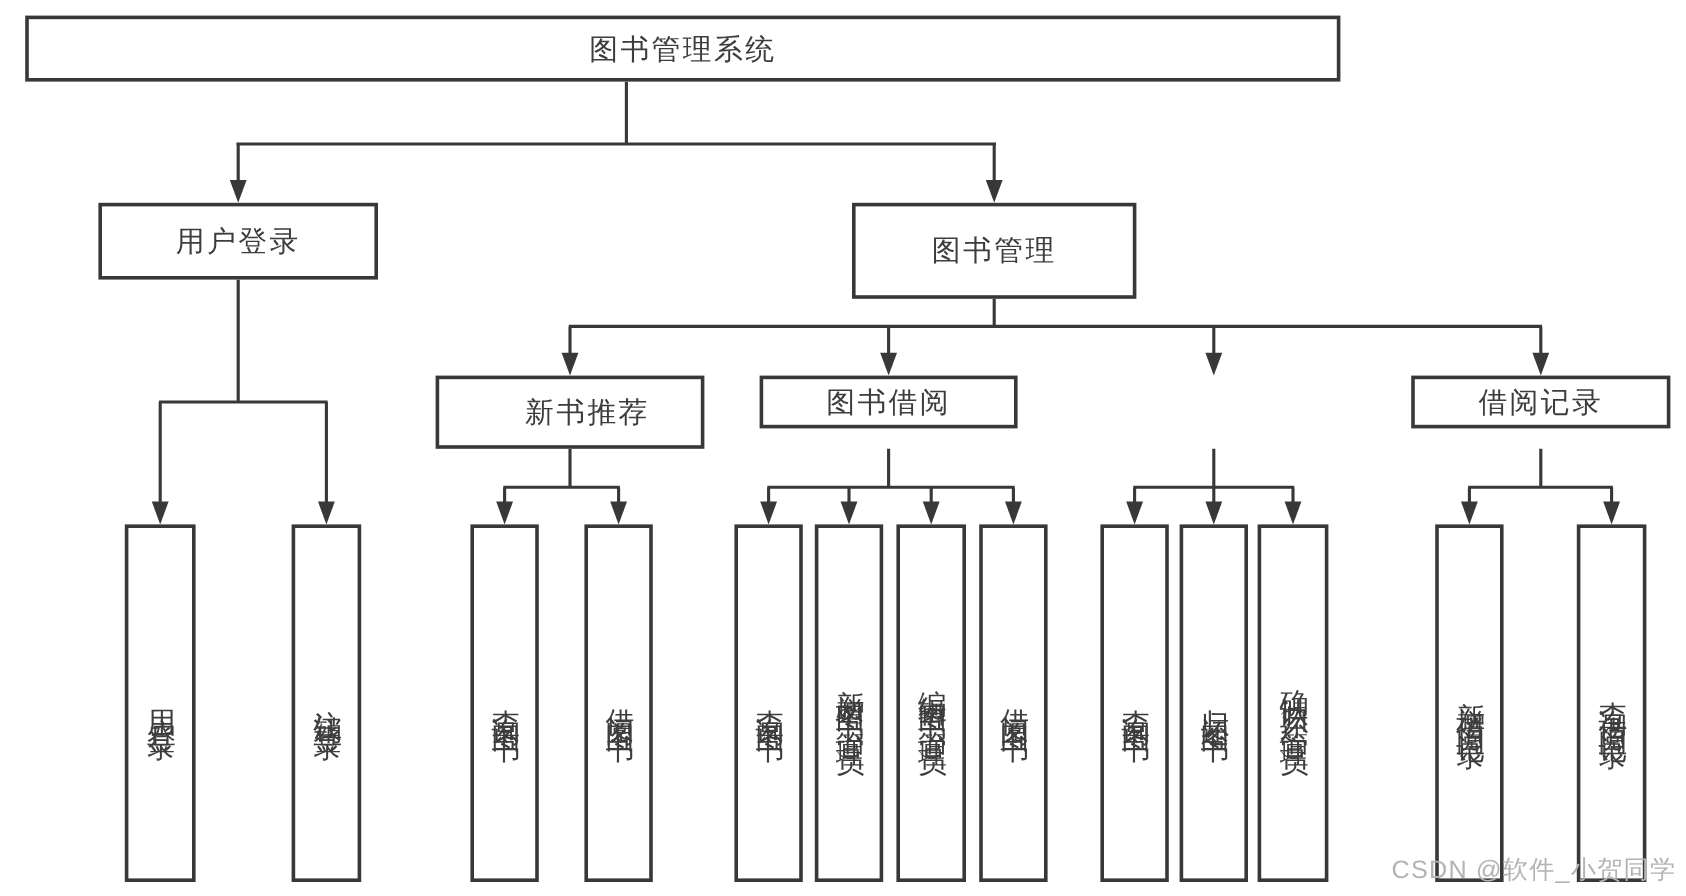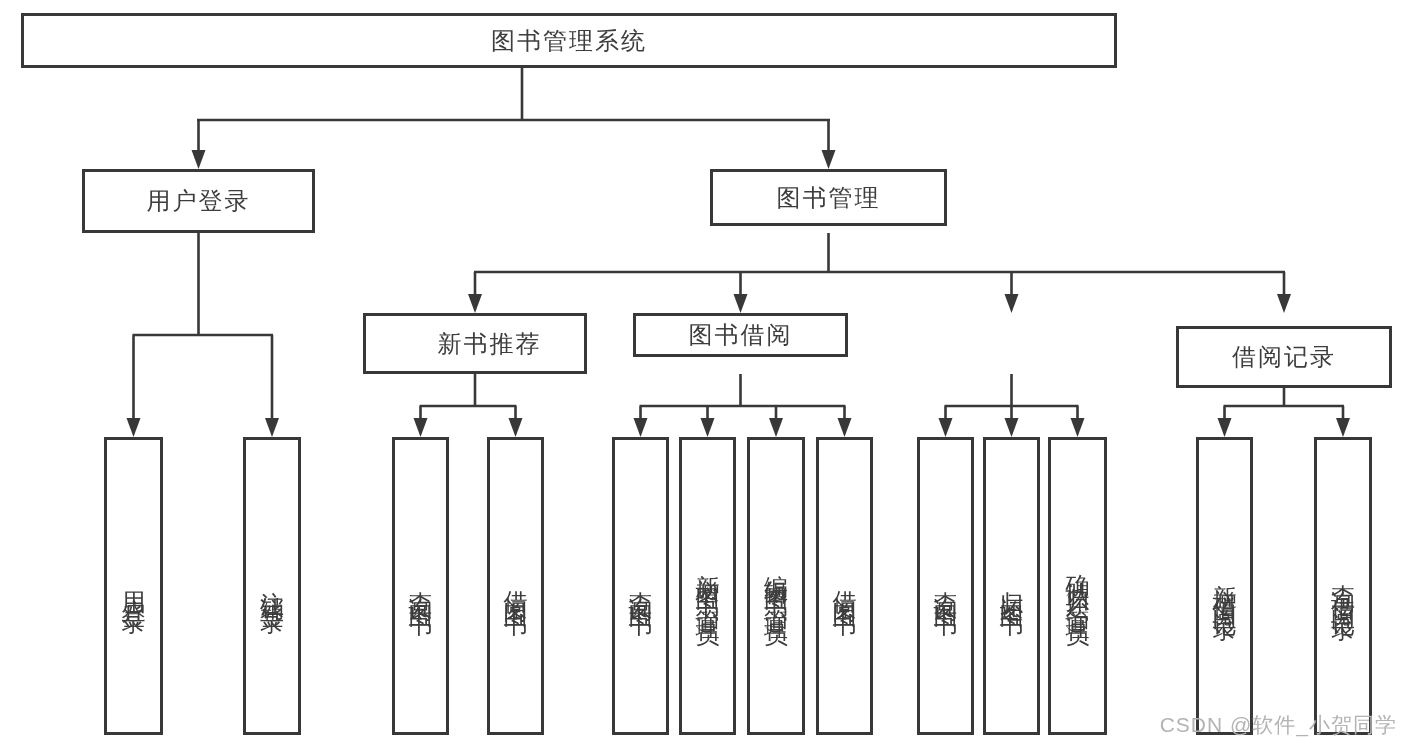--- a/index.html
+++ b/index.html
@@ -88,31 +88,31 @@
     <path class="arrow" d="M1336 418 L1350 418 L1343 437 Z"></path>
   </svg>
 
   <div class="node hbox" style="left:21px;top:13px;width:1096px;height:55px;">
     <span>图书管理系统</span>
   </div>
 
   <div class="node hbox" style="left:82px;top:169px;width:233px;height:64px;">
     <span>用户登录</span>
   </div>
-  <div class="node hbox" style="left:710px;top:169px;width:237px;height:57px;">
+  <div class="node hbox" style="left:710px;top:169px;width:237px;height:80px;">
     <span>图书管理</span>
   </div>
 
   <div class="node hbox" style="left:363px;top:313px;width:224px;height:61px;padding-left:29px;">
     <span>新书推荐</span>
   </div>
   <div class="node hbox" style="left:633px;top:313px;width:215px;height:44px;">
     <span>图书借阅</span>
   </div>
-  <div class="node hbox" style="left:1176px;top:313px;width:216px;height:62px;margin-top:13px;">
+  <div class="node hbox" style="left:1176px;top:313px;width:216px;height:44px;">
     <span>借阅记录</span>
   </div>
 
   <div class="node vbox" style="left:104px;top:437px;width:59px;height:298px;">
     <span>用户登录</span>
   </div>
   <div class="node vbox" style="left:243px;top:437px;width:58px;height:298px;">
     <span>注销登录</span>
   </div>
 

